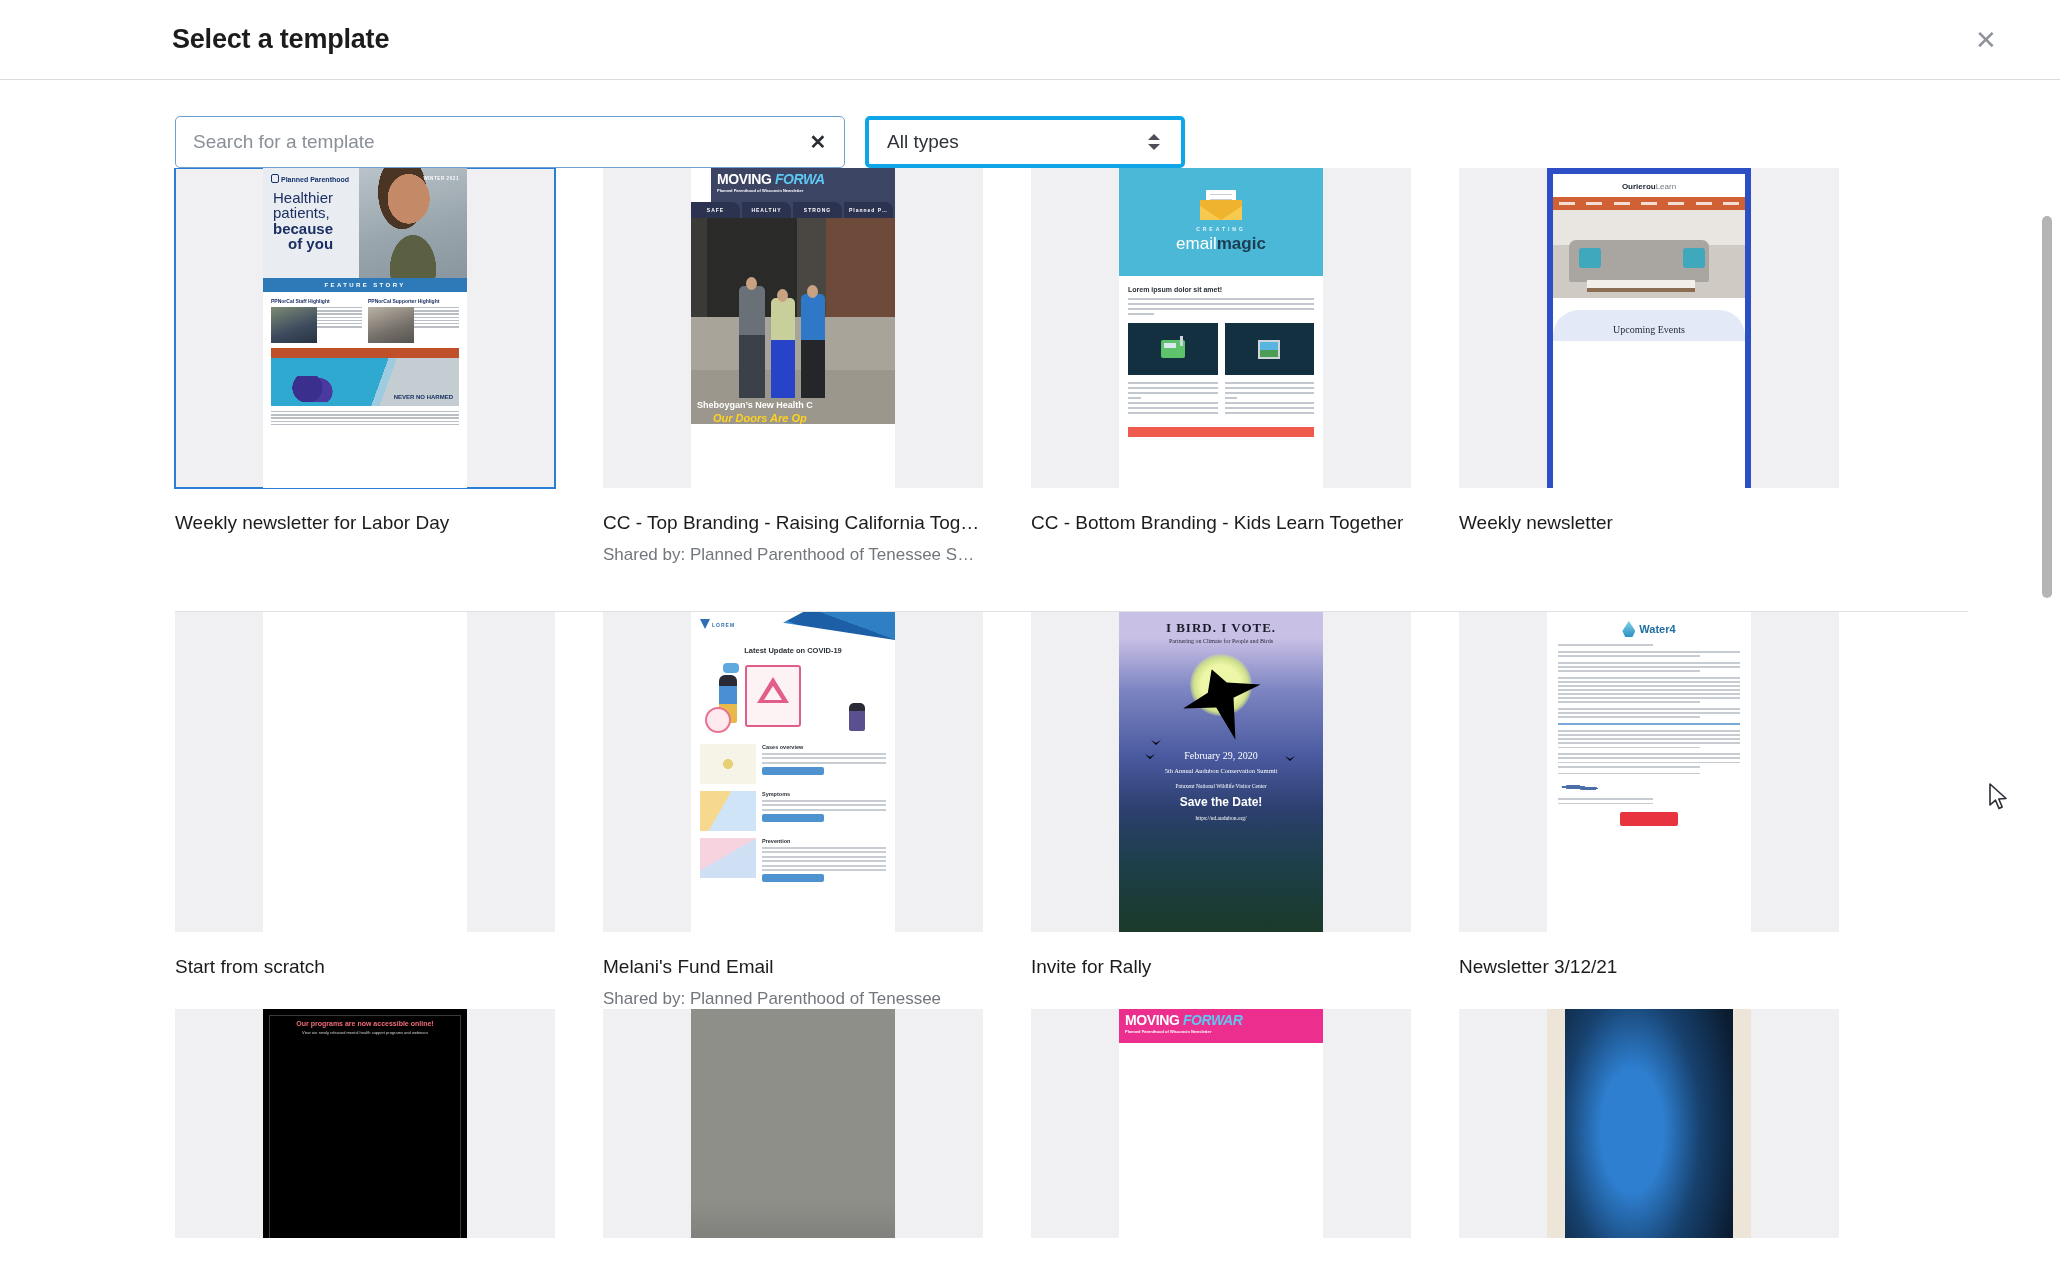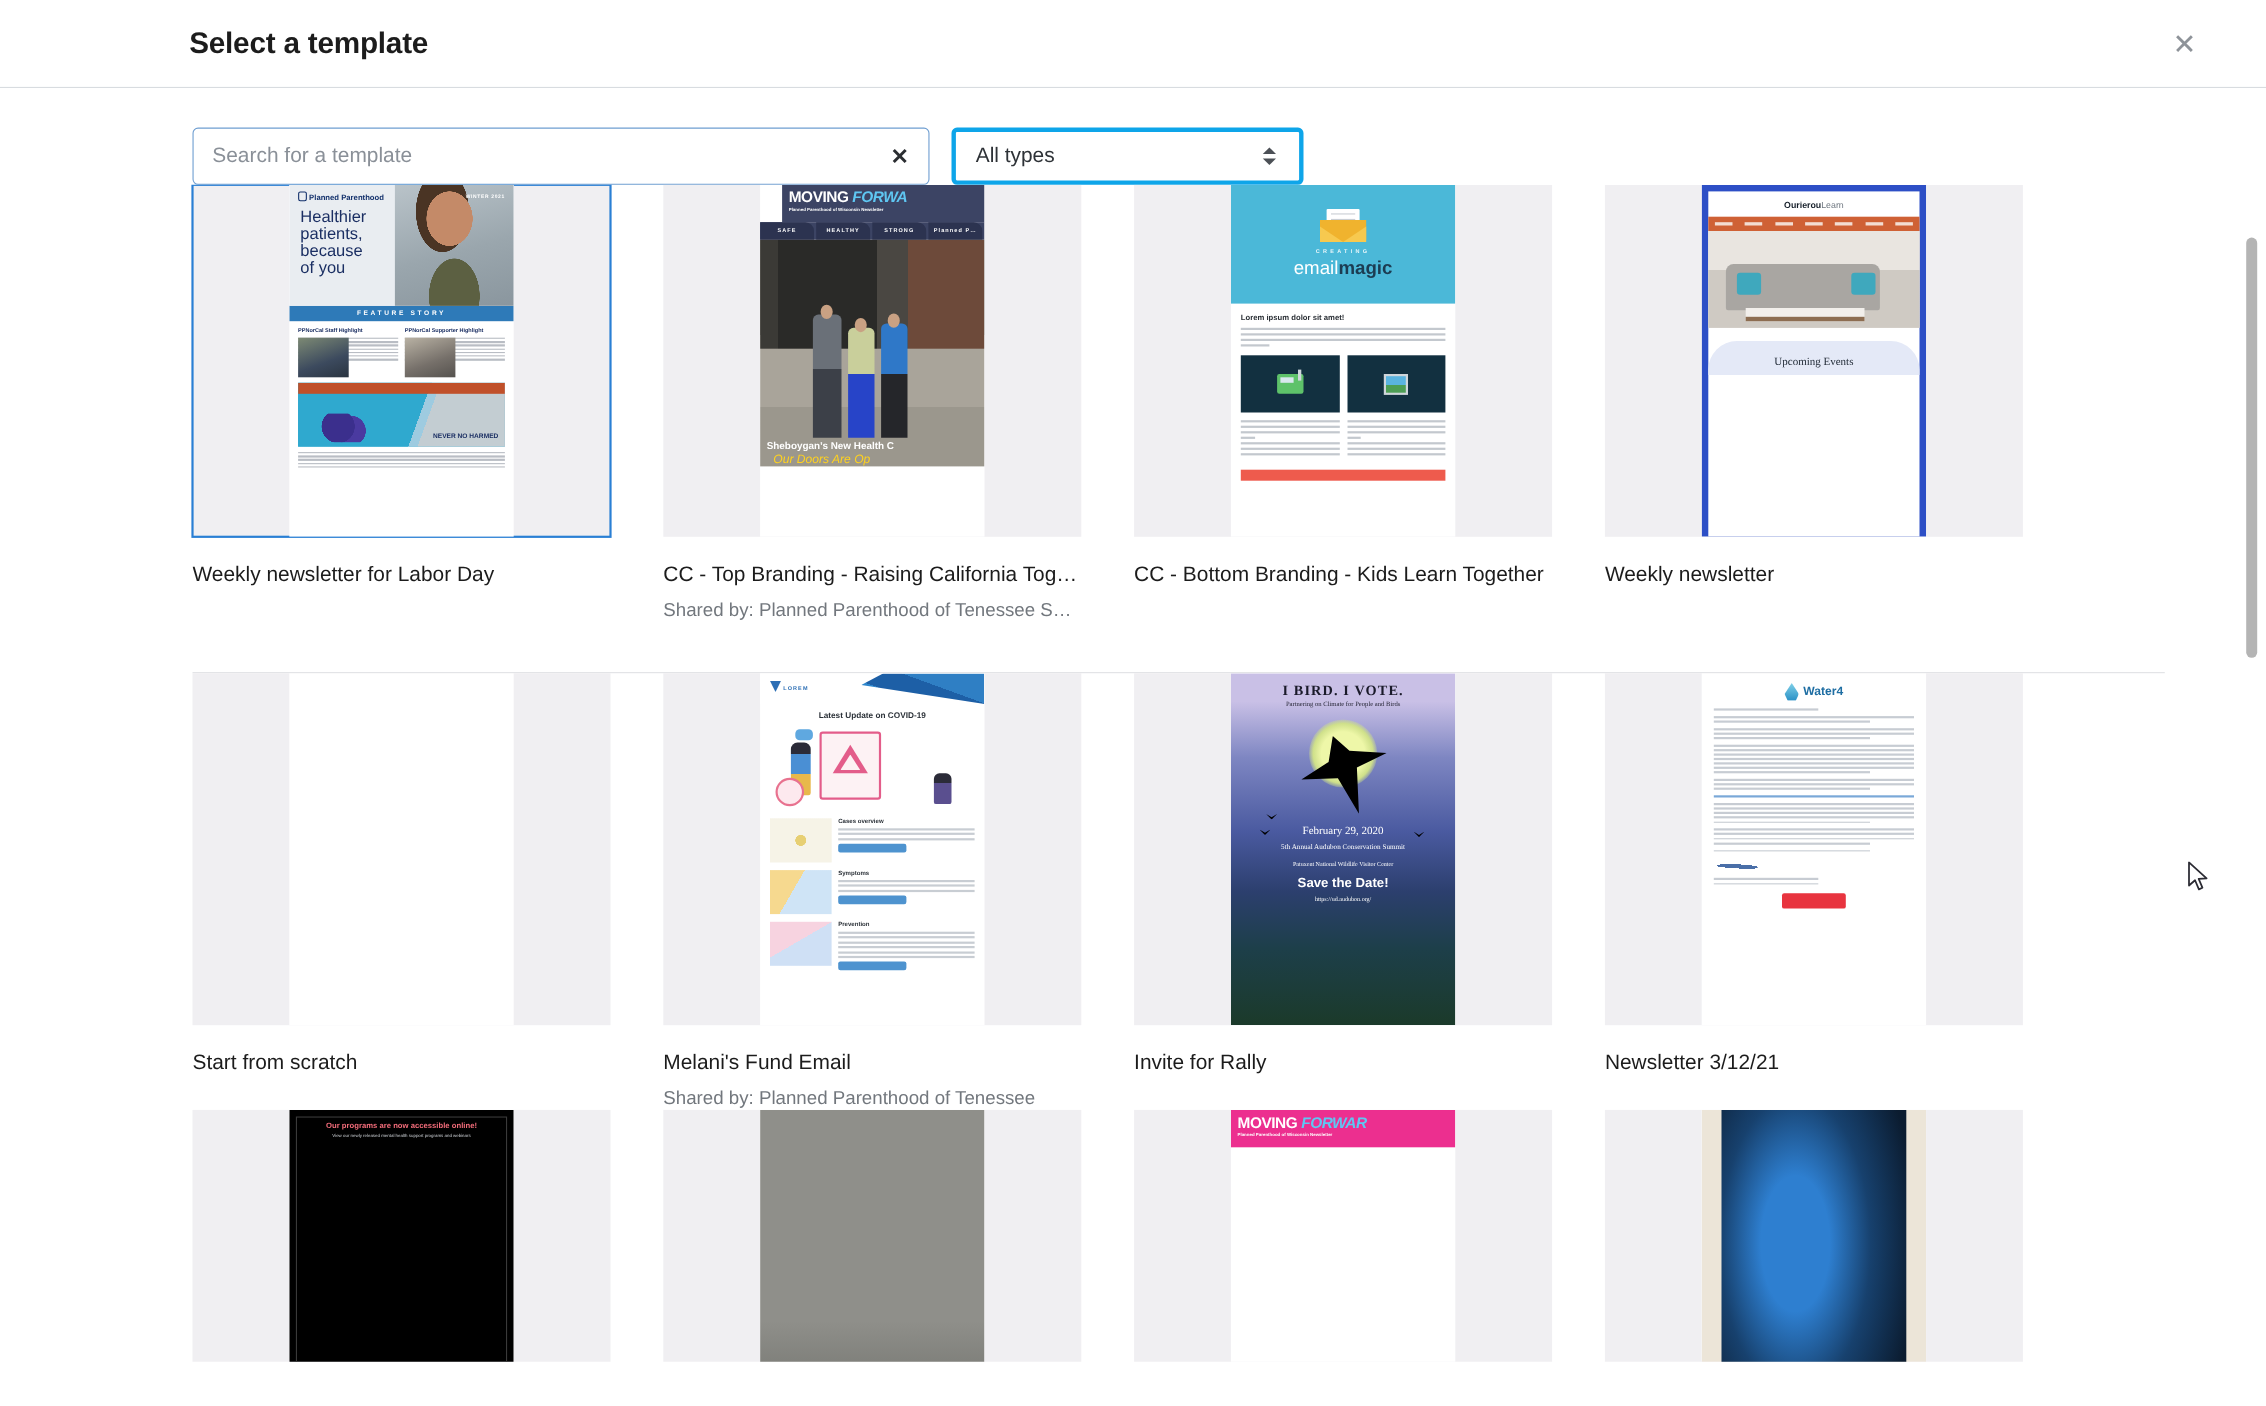--- a/index.html
+++ b/index.html
@@ -181,21 +181,21 @@
   .pp-logo { position:absolute; left:8px; top:6px; font-size:7px; font-weight:bold; color:#12306b; }
   .pp-logo .mark { display:inline-block;width:8px;height:9px;border:1.3px solid #12306b;border-radius:2px;vertical-align:-1px;margin-right:2px;}
   .pp-winter { position:absolute; right:8px; top:8px; font-size:4.5px; color:#fff; letter-spacing:.6px; font-weight:bold; text-align:center;}
   .pp-photo { position:absolute; right:0; top:0; width:108px; height:110px;
      background:
       radial-gradient(ellipse 22px 26px at 46% 28%, #c48a68 0 95%, transparent 96%),
       radial-gradient(ellipse 30px 46px at 40% 22%, #4a3424 0 80%, transparent 81%),
       radial-gradient(ellipse 27px 40px at 50% 92%, #5c6042 0 85%, transparent 86%),
       linear-gradient(165deg,#b9c3c9,#9aa6ad 55%, #8a969e); }
   .pp-h1 { position:absolute; left:10px; top:22px; font-size:15px; line-height:1.02; font-weight:300; color:#1b2f63; }
-  .pp-h1 b { font-weight:400; display:block; }
+  .pp-h1 b { font-weight:700; display:block;text-align:right; }
   .pp-feature { height:14px; background:#2e7ab8; color:#fff; font-size:6px; letter-spacing:2.4px; font-weight:bold; display:flex; align-items:center; justify-content:center;}
   .pp-cols { display:flex; gap:6px; padding:6px 8px 0; }
   .pp-col { flex:1; }
   .pp-ch { font-size:5px; font-weight:bold; color:#1b2f63; margin-bottom:3px;}
   .pp-cimg { width:46px;height:36px; float:left; margin-right:3px; }
   .pp-cimg.a { background:linear-gradient(160deg,#7d8a74,#3c4a5e 60%,#2a3440); }
   .pp-cimg.b { background:linear-gradient(160deg,#b9b2a4,#76706a 60%,#55524e); }
   .pp-lines span { display:block; height:1.4px; background:#b9bdc4; margin-bottom:1.8px; }
   .pp-banner { margin:5px 8px 0; height:58px;
      background:
@@ -220,21 +220,21 @@
   .mf-photo { height:206px; position:relative; overflow:hidden;
     background:linear-gradient(180deg,#6d6a62 0 42%, #a9a49a 42% 74%, #9b978d 74%); }
   .mf-photo .bldg { position:absolute; left:0; top:0; width:100%; height:48%;
     background:linear-gradient(90deg,#3b3a36 0 8%, #2a2a28 8% 52%, #4a4742 52% 66%, #6d4a3a 66%); }
   .mf-person { position:absolute; bottom:26px; border-radius:5px 5px 0 0; }
   .mf-p1 { left:48px; width:26px; height:112px; background:linear-gradient(180deg,#6a7078 0 44%, #3c4048 44%); }
   .mf-p2 { left:80px; width:24px; height:100px; background:linear-gradient(180deg,#c9cf9b 0 42%, #2744c8 42%); }
   .mf-p3 { left:110px; width:24px; height:104px; background:linear-gradient(180deg,#2f78c8 0 44%, #25262a 44%); }
   .mf-head-dot { position:absolute; width:11px; height:13px; border-radius:50%; background:#c9a183; }
   .mf-cap1 { position:absolute; left:6px; bottom:14px; font-size:9px; font-weight:900; color:#fff; white-space:nowrap; }
-  .mf-cap2 { position:absolute; left:12px; bottom:0px; font-size:11px; font-weight:400; font-style:italic; color:#ffd21e; white-space:nowrap; }
+  .mf-cap2 { position:absolute; left:22px; bottom:0px; font-size:11px; font-weight:700; font-style:italic; color:#ffd21e; white-space:nowrap; }
 
   
   .em-hero { background:#4bb8d8; height:108px; display:flex; flex-direction:column; align-items:center; justify-content:center; }
   .em-env { width:42px; height:30px; position:relative; }
   .em-env .card2 { position:absolute; left:6px; top:0; width:30px; height:20px; background:#fff; border-radius:1px;}
   .em-env .card2 i { display:block; height:1.6px; background:#c9ced4; margin:3.5px 4px; }
   .em-env .bodyf { position:absolute; left:0; bottom:0; width:42px; height:20px; background:#f0b32e; border-radius:0 0 2px 2px;}
   .em-env .flap { position:absolute; left:0; bottom:0; width:0;height:0; border-left:21px solid #f7c94f; border-right:21px solid #f7c94f; border-top:14px solid transparent; }
   .em-kicker { font-size:5px; letter-spacing:3px; color:#e9f6fa; margin-top:6px; font-weight:bold;}
   .em-brand { font-size:17px; color:#fff; font-weight:300; margin-top:2px; }

